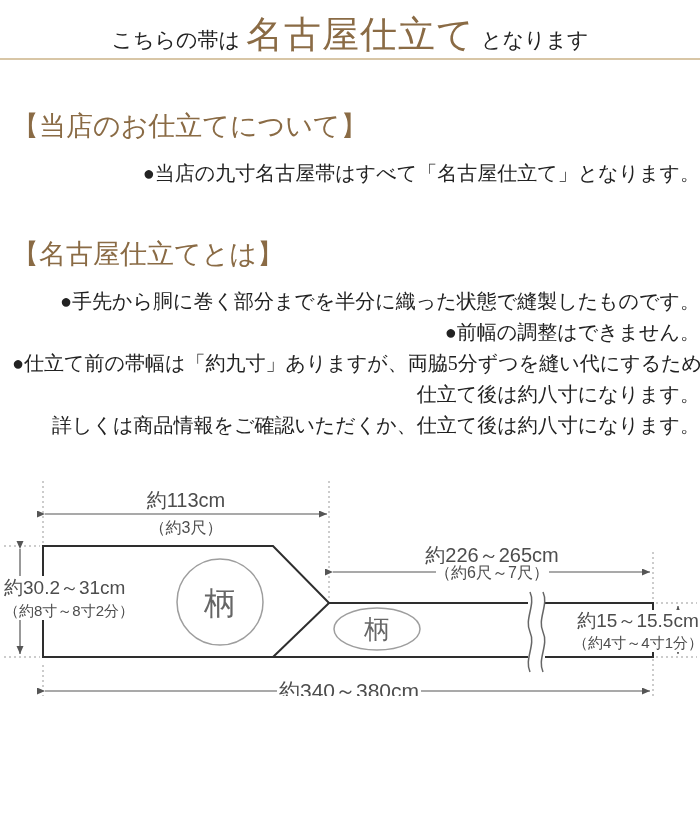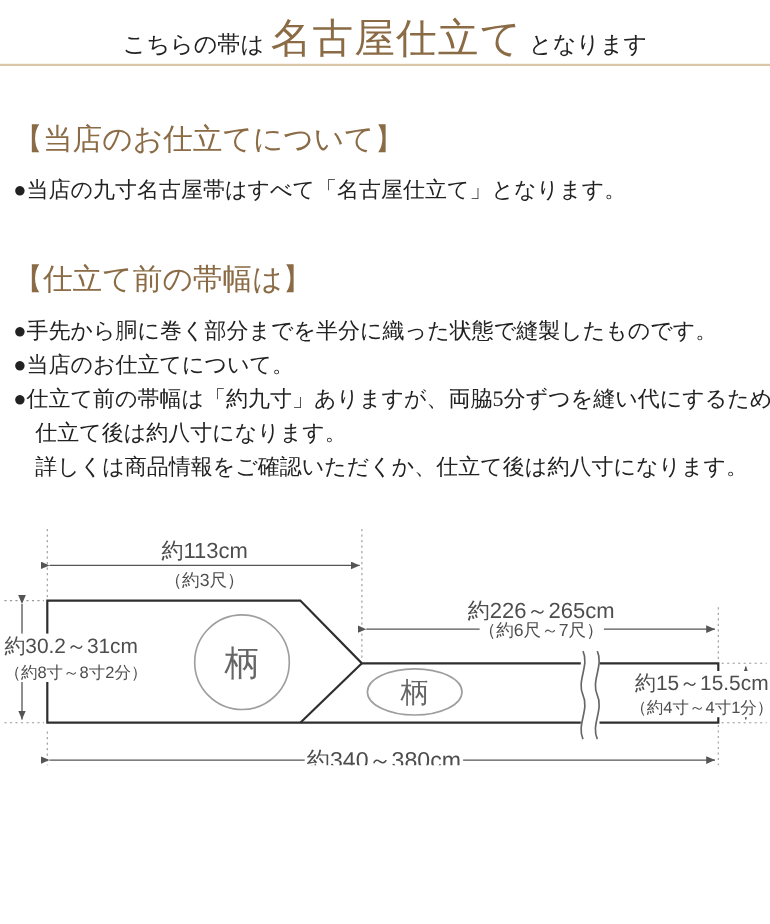--- a/index.html
+++ b/index.html
@@ -13,21 +13,21 @@
   .hdr .pre,.hdr .suf{font-size:21px;color:#222;}
   .hdr .hi{font-size:37px;color:#8a6b45;margin:0 6px;letter-spacing:1px;}
   .sep{border:none;border-top:2px solid #d8c6a6;margin:0;}
   
   .sec-h{
     font-family:"Liberation Serif","DejaVu Serif",serif;
     font-size:27px;font-weight:normal;color:#8a6b45;
     margin:48px 0 0 12px;line-height:36px;
   }
   .sec-h.second{margin-top:47px;}
-  ul.blts{list-style:none;margin:14px 0 0 12px;padding:0;}
+  ul.blts{list-style:none;margin:14px 0 0 12px;padding:0;text-align:right;}
   ul.blts li{
     font-size:20px;line-height:31px;color:#222;
     padding-left:20px;text-indent:-20px;white-space:nowrap;
   }
   ul.blts li.cont{text-indent:0;font-family:Liberation Serif, serif;}
   
   .diagram-wrap{margin-top:28px;}
   svg text{
     font-family:"Liberation Sans","DejaVu Sans",sans-serif;
     fill:#4d4d4d;
@@ -42,24 +42,24 @@
   <div class="hdr">
     <span class="pre">こちらの帯は</span><span class="hi">名古屋仕立て</span><span class="suf">となります</span>
   </div>
   <hr class="sep">
 
   <h2 class="sec-h">【当店のお仕立てについて】</h2>
   <ul class="blts">
     <li>●当店の九寸名古屋帯はすべて「名古屋仕立て」となります。</li>
   </ul>
 
-  <h2 class="sec-h second">【仕立て前の帯幅は】</h2>
+  <h2 class="sec-h second">【名古屋仕立てとは】</h2>
   <ul class="blts">
     <li>●手先から胴に巻く部分までを半分に織った状態で縫製したものです。</li>
-    <li>●当店のお仕立てについて。</li>
+    <li>●前幅の調整はできません。</li>
     <li>●仕立て前の帯幅は「約九寸」ありますが、両脇5分ずつを縫い代にするため</li>
     <li class="cont">仕立て後は約八寸になります。</li>
     <li class="cont">詳しくは商品情報をご確認いただくか、仕立て後は約八寸になります。</li>
   </ul>
 
   <div class="diagram-wrap">
     <svg width="700" height="260" viewBox="0 0 700 260">
       <defs>
         <marker id="mA" markerWidth="9" markerHeight="8" refX="8" refY="3.5" orient="auto" markerUnits="userSpaceOnUse">
           <path d="M0,0 L8,3.5 L0,7 Z" fill="#555"></path>

